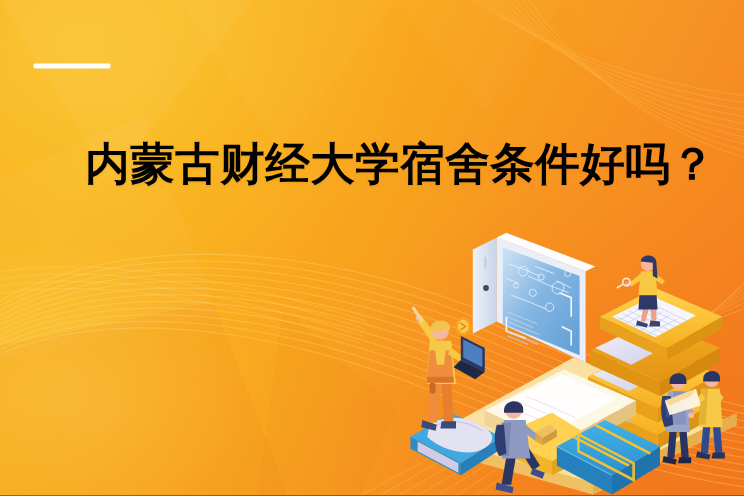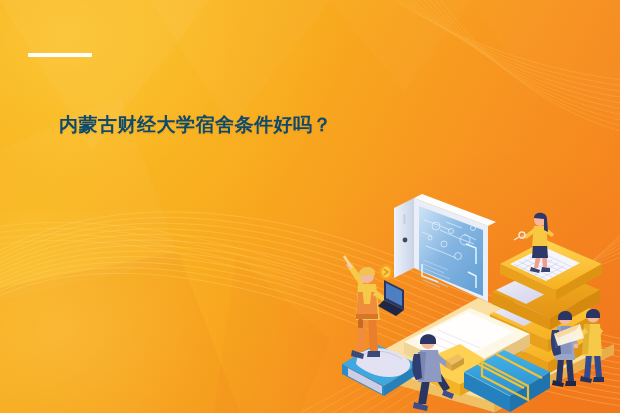--- a/index.html
+++ b/index.html
@@ -69,25 +69,25 @@
     top: 53px;
     width: 64px;
     height: 4px;
     background: #ffffff;
     border-radius: 1px;
   }
   .headline {
     position: absolute;
     left: 59px;
     top: 107px;
-    margin: 0;
-    font-size: 19px;
+    margin: 12px;
+    font-size: 37px;
     line-height: 36px;
     font-weight: bold;
-    color: #0c4a6e;
+    color: #000000;
     letter-spacing: 0.5px;
     white-space: nowrap;
     text-shadow: 0 1px 2px rgba(180,90,10,0.18);
   }
 
   
   .illustration {
     position: absolute;
     left: 318px;
     top: 168px;

